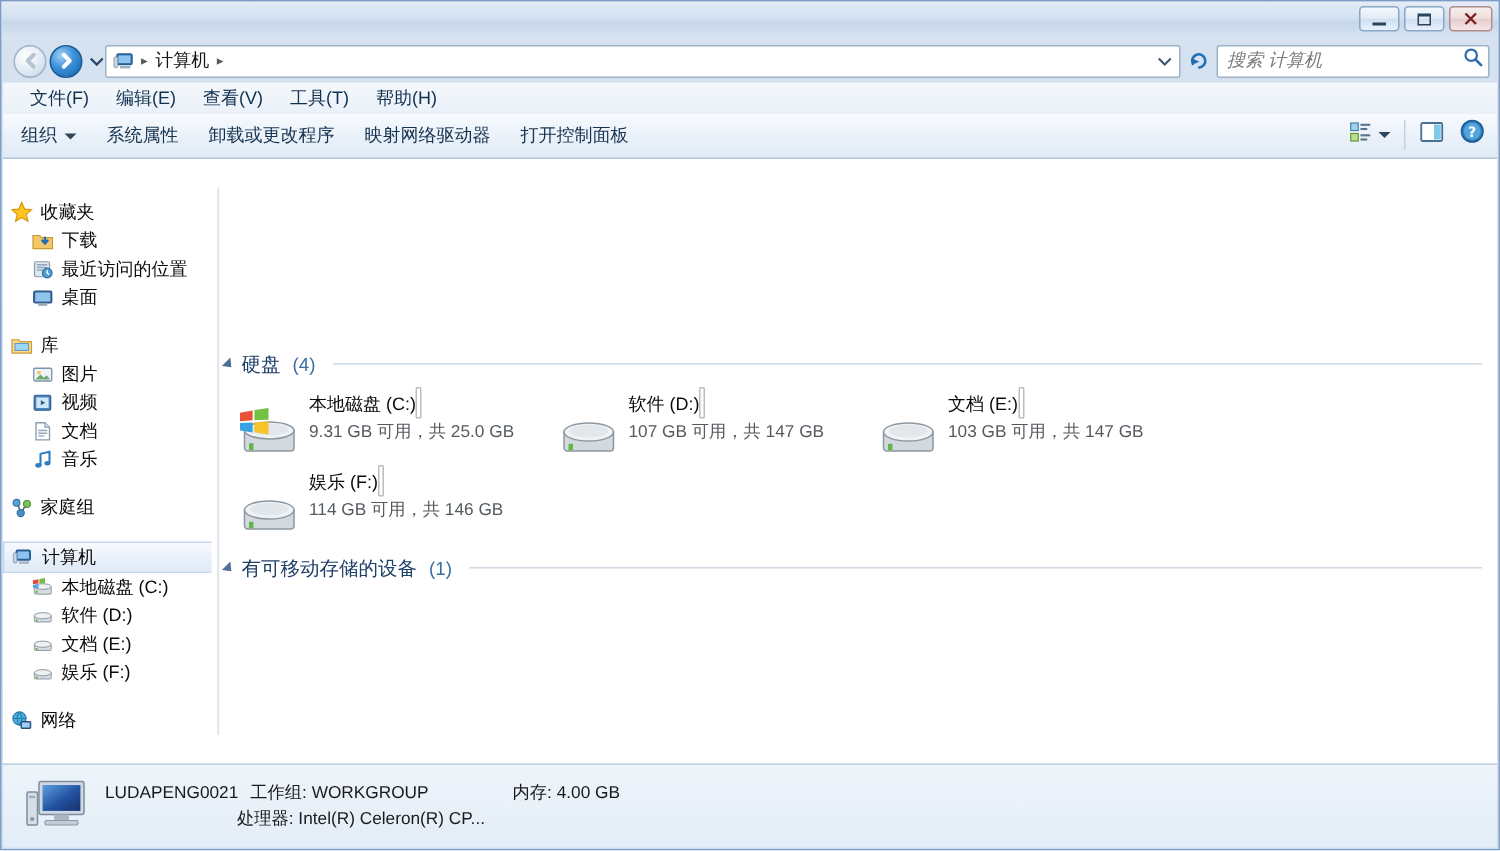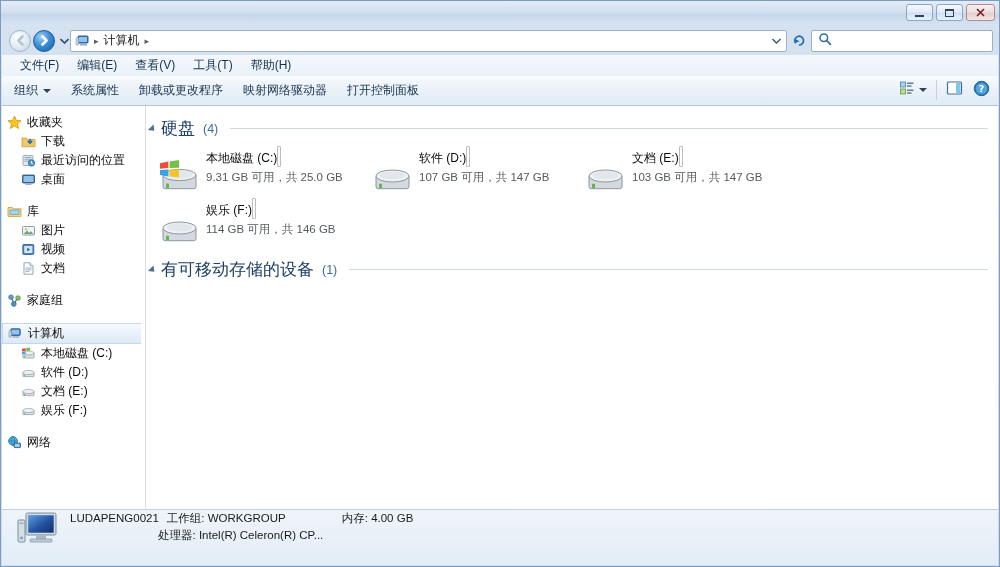--- a/index.html
+++ b/index.html
@@ -142,20 +142,21 @@
     height: 24px; display: flex; align-items: center; justify-content: center;
     padding: 0 4px; gap: 4px;
   }
   .tbsep { width: 1px; height: 20px; background: #c3d2e0; margin: 0 3px; }
 
   
   .body {
     position: absolute; left: 1px; top: 105px; right: 1px; bottom: 57px;
     display: flex;
     background: #ffffff;
+    align-items: center;
   }
   .sidebar {
     width: 144px; flex: none; background: #ffffff;
     border-right: 1px solid #d7dfe8;
     padding-top: 7px;
     overflow: hidden;
   }
   .nav-row {
     display: flex; align-items: center; height: 19px;
     font-size: 12px; color: #0b0b0b;
@@ -184,21 +185,21 @@
     padding: 3px 10px 3px 4px;
     margin-bottom: 2px;
   }
   .group-tri {
     width: 0; height: 0; flex: none;
     border-top: 4px solid transparent; border-bottom: 4px solid transparent;
     border-left: 5px solid #4f6e94;
     margin-right: 2px;
     transform: rotate(45deg);
   }
-  .group-title { font-size: 17px; color: #1e3f66; white-space: nowrap; }
+  .group-title { font-size: 13px; color: #1e3f66; white-space: nowrap; }
   .group-count { font-size: 12.5px; color: #3b6ea5; margin-left: 4px; }
   .group-rule { flex: 1 1 auto; height: 1px; background: #cfd9e4; margin-left: 8px; }
 
   .tiles {
     display: flex; flex-wrap: wrap;
     padding-left: 8px;
   }
   .tile {
     width: 213px; height: 48px;
     display: flex; align-items: flex-start;
@@ -224,21 +225,21 @@
 
   .tile.simple { height: 40px; align-items: center; }
   .tile.simple .drive-ico { margin-top: 0; }
   .tile.simple .dname { margin-bottom: 0; padding-top: 8px; }
 
   
   .statusbar {
     position: absolute; left: 1px; right: 1px; bottom: 1px; height: 56px;
     background: linear-gradient(to bottom, #eef4fa 0%, #e3edf7 100%);
     border-top: 1px solid #c0cfdf;
-    display: flex; 
+    display: flex; align-items: center;
     padding-left: 14px;
   }
   .statusbar .pcicon { width: 44px; height: 40px; flex: none; margin-right: 10px; }
   .status-lines { font-size: 11.5px; color: #1a1a1a; line-height: 17px; }
   .status-line { display: flex; align-items: baseline; white-space: nowrap; }
   .st-name { margin-right: 8px; }
   .st-label { color: #1a1a1a; }
   .st-gap { display: inline-block; width: 56px; }
   .st-indent { display: inline-block; width: 88px; }
 
@@ -324,20 +325,21 @@
     </div>
 
     <div class="refreshbtn">
       <svg width="15" height="15" viewBox="0 0 15 15">
         <path d="M3.2 9.6 A4.4 4.4 0 1 1 7.5 12" stroke="#1f6fb5" stroke-width="1.7" fill="none" stroke-linecap="round"></path>
         <path d="M2.2 5.6 L3.6 9.9 L7.6 8.2 Z" fill="#1f6fb5"></path>
       </svg>
     </div>
 
     <div class="searchbox">
+      <span class="ph">搜索 计算机</span>
       <span>
         <svg width="14" height="14" viewBox="0 0 14 14">
           <circle cx="5.8" cy="5.8" r="3.8" stroke="#2f6ea8" stroke-width="1.5" fill="none"></circle>
           <path d="M8.7 8.7 L12.4 12.4" stroke="#2f6ea8" stroke-width="1.8" stroke-linecap="round"></path>
         </svg>
       </span>
     </div>
   </div>
 
   <div class="menubar">
@@ -469,20 +471,30 @@
       </div>
       <div class="nav-row child">
         <span class="ico">
           <svg width="15" height="15" viewBox="0 0 15 15">
             <path d="M3 1.8 h6 l3 3 v8.4 H3 Z" fill="#ffffff" stroke="#8b9cad" stroke-width="0.9"></path>
             <path d="M9 1.8 v3 h3" fill="#d8e4ee" stroke="#8b9cad" stroke-width="0.8"></path>
             <path d="M4.5 7 h6 M4.5 8.8 h6 M4.5 10.6 h4" stroke="#8fa5ba" stroke-width="0.9"></path>
           </svg>
         </span>
         <span>文档</span>
+      </div>
+      <div class="nav-row child">
+        <span class="ico">
+          <svg width="15" height="15" viewBox="0 0 15 15">
+            <path d="M6 11 V3.5 L12 2.2 V9.6" stroke="#2f7fc0" stroke-width="1.4" fill="none"></path>
+            <ellipse cx="4.6" cy="11.2" rx="2.1" ry="1.6" fill="#2f7fc0"></ellipse>
+            <ellipse cx="10.6" cy="9.8" rx="2" ry="1.5" fill="#2f7fc0"></ellipse>
+          </svg>
+        </span>
+        <span>音乐</span>
       </div>
 
       <div class="nav-gap"></div>
 
       <div class="nav-row">
         <span class="ico">
           <svg width="15" height="15" viewBox="0 0 15 15">
             <circle cx="4" cy="4.2" r="2.3" fill="#5aa3d8" stroke="#2f6f9e" stroke-width="0.7"></circle>
             <circle cx="11" cy="5" r="2.3" fill="#7dc35a" stroke="#4f8a35" stroke-width="0.7"></circle>
             <circle cx="6.8" cy="11" r="2.4" fill="#4a8ec4" stroke="#2f6f9e" stroke-width="0.7"></circle>

